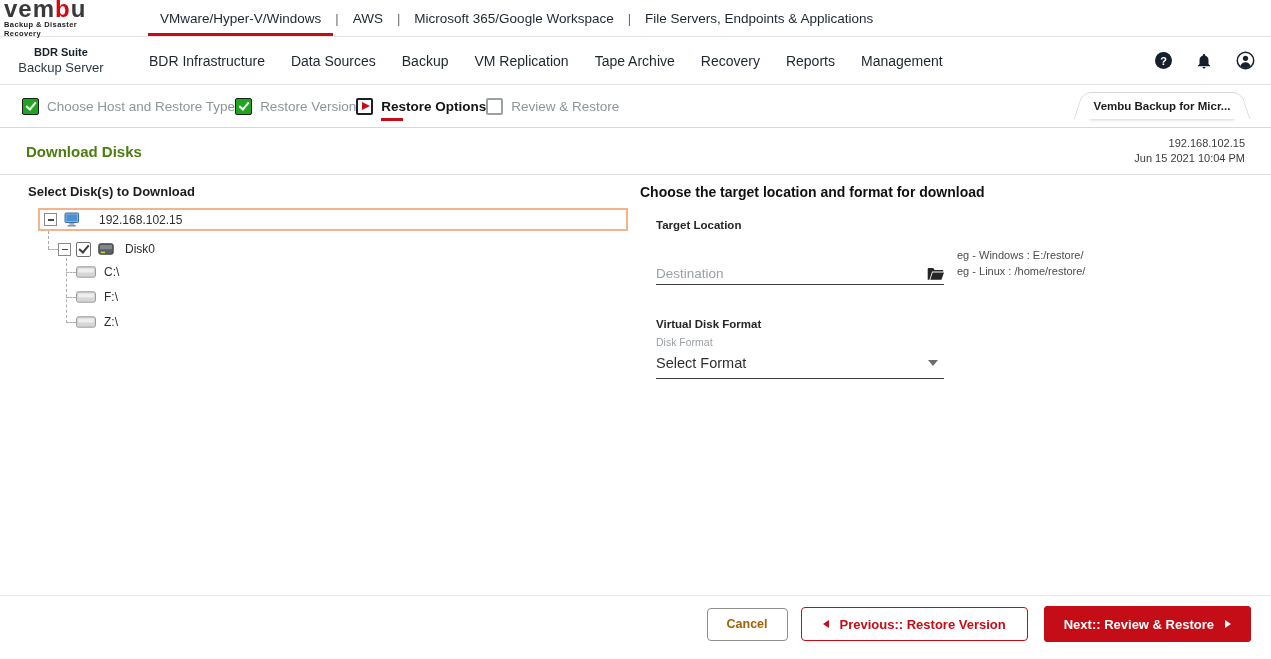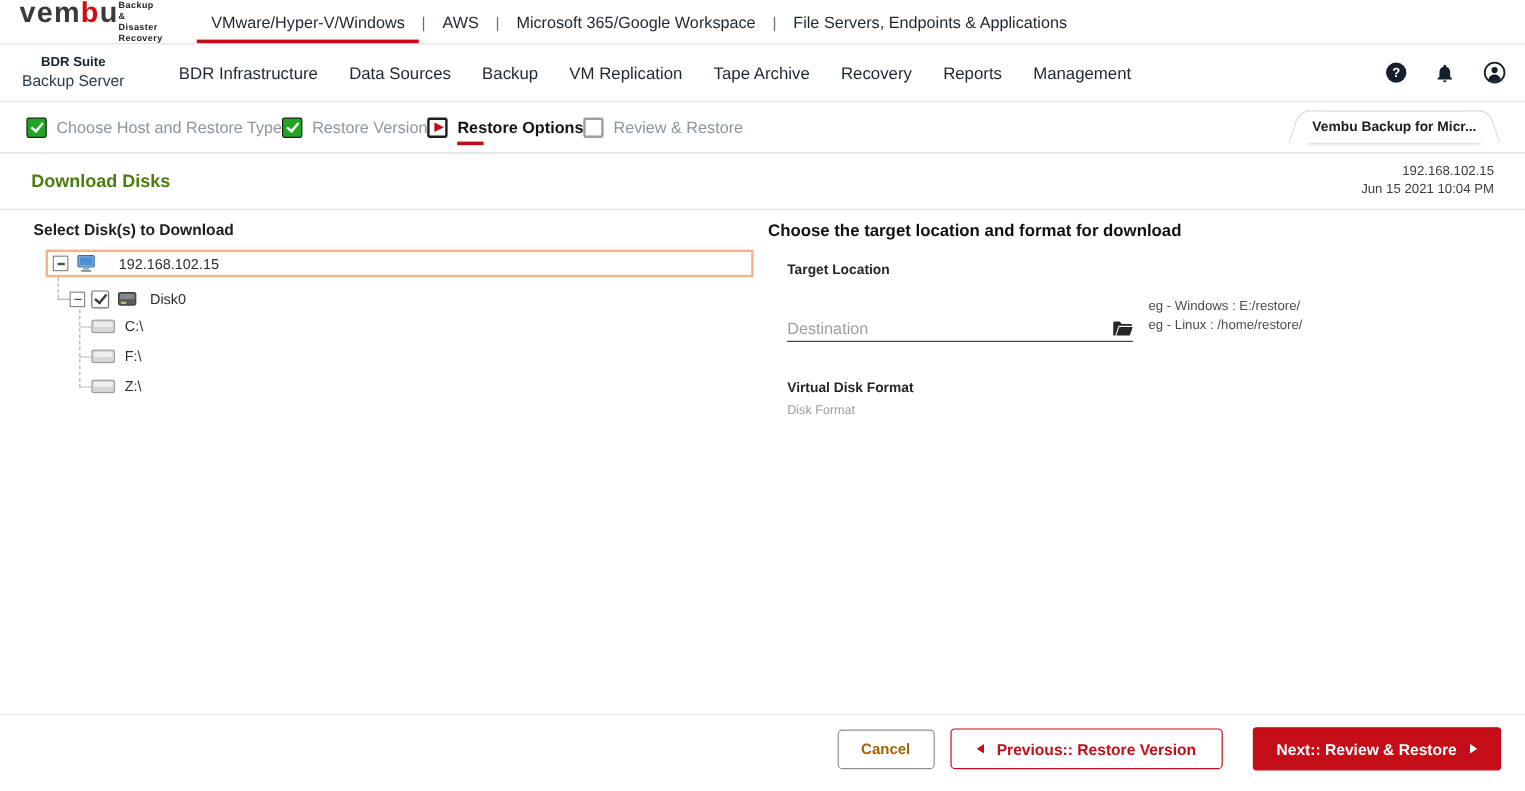--- a/index.html
+++ b/index.html
@@ -1,21 +1,21 @@
 <!DOCTYPE html>
 <html><head>
 <meta charset="utf-8">
 <style>
   * { margin:0; padding:0; box-sizing:border-box; }
   html,body { width:1271px; height:659px; background:#fff; overflow:hidden;
               font-family:"Liberation Sans", sans-serif; color:#2b3440; }
 
   
   .topbar { height:37px; border-bottom:1px solid #e3e3e3; display:flex; align-items:stretch; }
-  .logo { display:flex; flex-direction:row; justify-content:center; margin-left:20px; width:112px; cursor:pointer; }
+  .logo { display:flex; flex-direction:column; justify-content:center; margin-left:4px; width:112px; cursor:pointer; }
   .logo-word { font-size:24px; font-weight:700; letter-spacing:1px; line-height:22px; color:#3a3a3a; }
   .logo-word .accent { color:#d40a12; }
   .logo-tag { font-size:7.5px; font-weight:700; color:#1c1c1c; letter-spacing:.4px; }
   .product-nav { display:flex; align-items:stretch; margin-left:30px; }
   .pn-item { position:relative; display:flex; align-items:center; padding:0 14px; font-size:13.5px; color:#1d2733; cursor:pointer; white-space:nowrap; }
   .pn-item.active { font-weight:400; }
   .pn-item.active::after { content:""; position:absolute; left:2px; right:2px; bottom:0; height:3px; background:#c40d17; }
   .pn-sep { display:flex; align-items:center; color:#6b6b6b; font-size:13px; }
 
   
@@ -91,21 +91,21 @@
   .sub-label { font-size:10.5px; color:#9aa0a6; margin-top:6px; }
   .select-box { width:288px; border-bottom:1px solid #3c3c3c; display:flex; align-items:center; padding:5px 2px 7px 0; cursor:pointer; margin-top:2px; }
   .select-box .sel-val { font-size:14.5px; color:#2f2f2f; flex:1; }
   .caret-down { width:0; height:0; border-left:5.5px solid transparent; border-right:5.5px solid transparent; border-top:6.5px solid #6d6d6d; margin-right:4px; }
 
   
   .footer { height:56px; display:flex; align-items:center; justify-content:flex-end; padding-right:20px; gap:13px; }
   .btn { font-family:"Liberation Sans",sans-serif; font-weight:700; display:flex; align-items:center; cursor:pointer; border-radius:4px; }
   .btn-cancel { height:33px; padding:0 19px; background:#fff; border:1px solid #8f8f8f; color:#a16207; font-size:12.5px; }
   .btn-prev { height:34px; padding:0 21px; background:#fff; border:1.5px solid #c40d17; color:#c40d17; font-size:13px; gap:11px; }
-  .btn-next { height:36px; padding:0 19px; background:#c40d17; border:1px solid #c40d17; color:#fff; font-size:13px; gap:11px; border-radius:3px; margin-left:12px; }
+  .btn-next { height:36px; padding:0 19px; background:#c40d17; border:1px solid #c40d17; color:#fff; font-size:13px; gap:11px; border-radius:3px; margin-left:3px; }
   .tri-l { width:0; height:0; border-top:4px solid transparent; border-bottom:4px solid transparent; border-right:6px solid currentColor; }
   .tri-r { width:0; height:0; border-top:4px solid transparent; border-bottom:4px solid transparent; border-left:6px solid currentColor; }
 </style>
 </head>
 <body>
 
 <header class="topbar">
   <div class="logo">
     <div class="logo-word"><span>vem</span><span class="accent">b</span><span>u</span></div>
     <div class="logo-tag">Backup &amp; Disaster Recovery</div>
@@ -256,20 +256,24 @@
         <div class="hints">
           <div>eg - Windows : E:/restore/</div>
           <div>eg - Linux : /home/restore/</div>
         </div>
       </div>
     </div>
 
     <div class="vdf-block">
       <div class="field-label">Virtual Disk Format</div>
       <div class="sub-label">Disk Format</div>
+      <div class="select-box">
+        <span class="sel-val">Select Format</span>
+        <span class="caret-down"></span>
+      </div>
     </div>
   </section>
 </div>
 
 <footer class="footer">
   <button class="btn btn-cancel">Cancel</button>
   <button class="btn btn-prev">
     <span class="tri-l"></span>
     <span>Previous:: Restore Version</span>
   </button>

